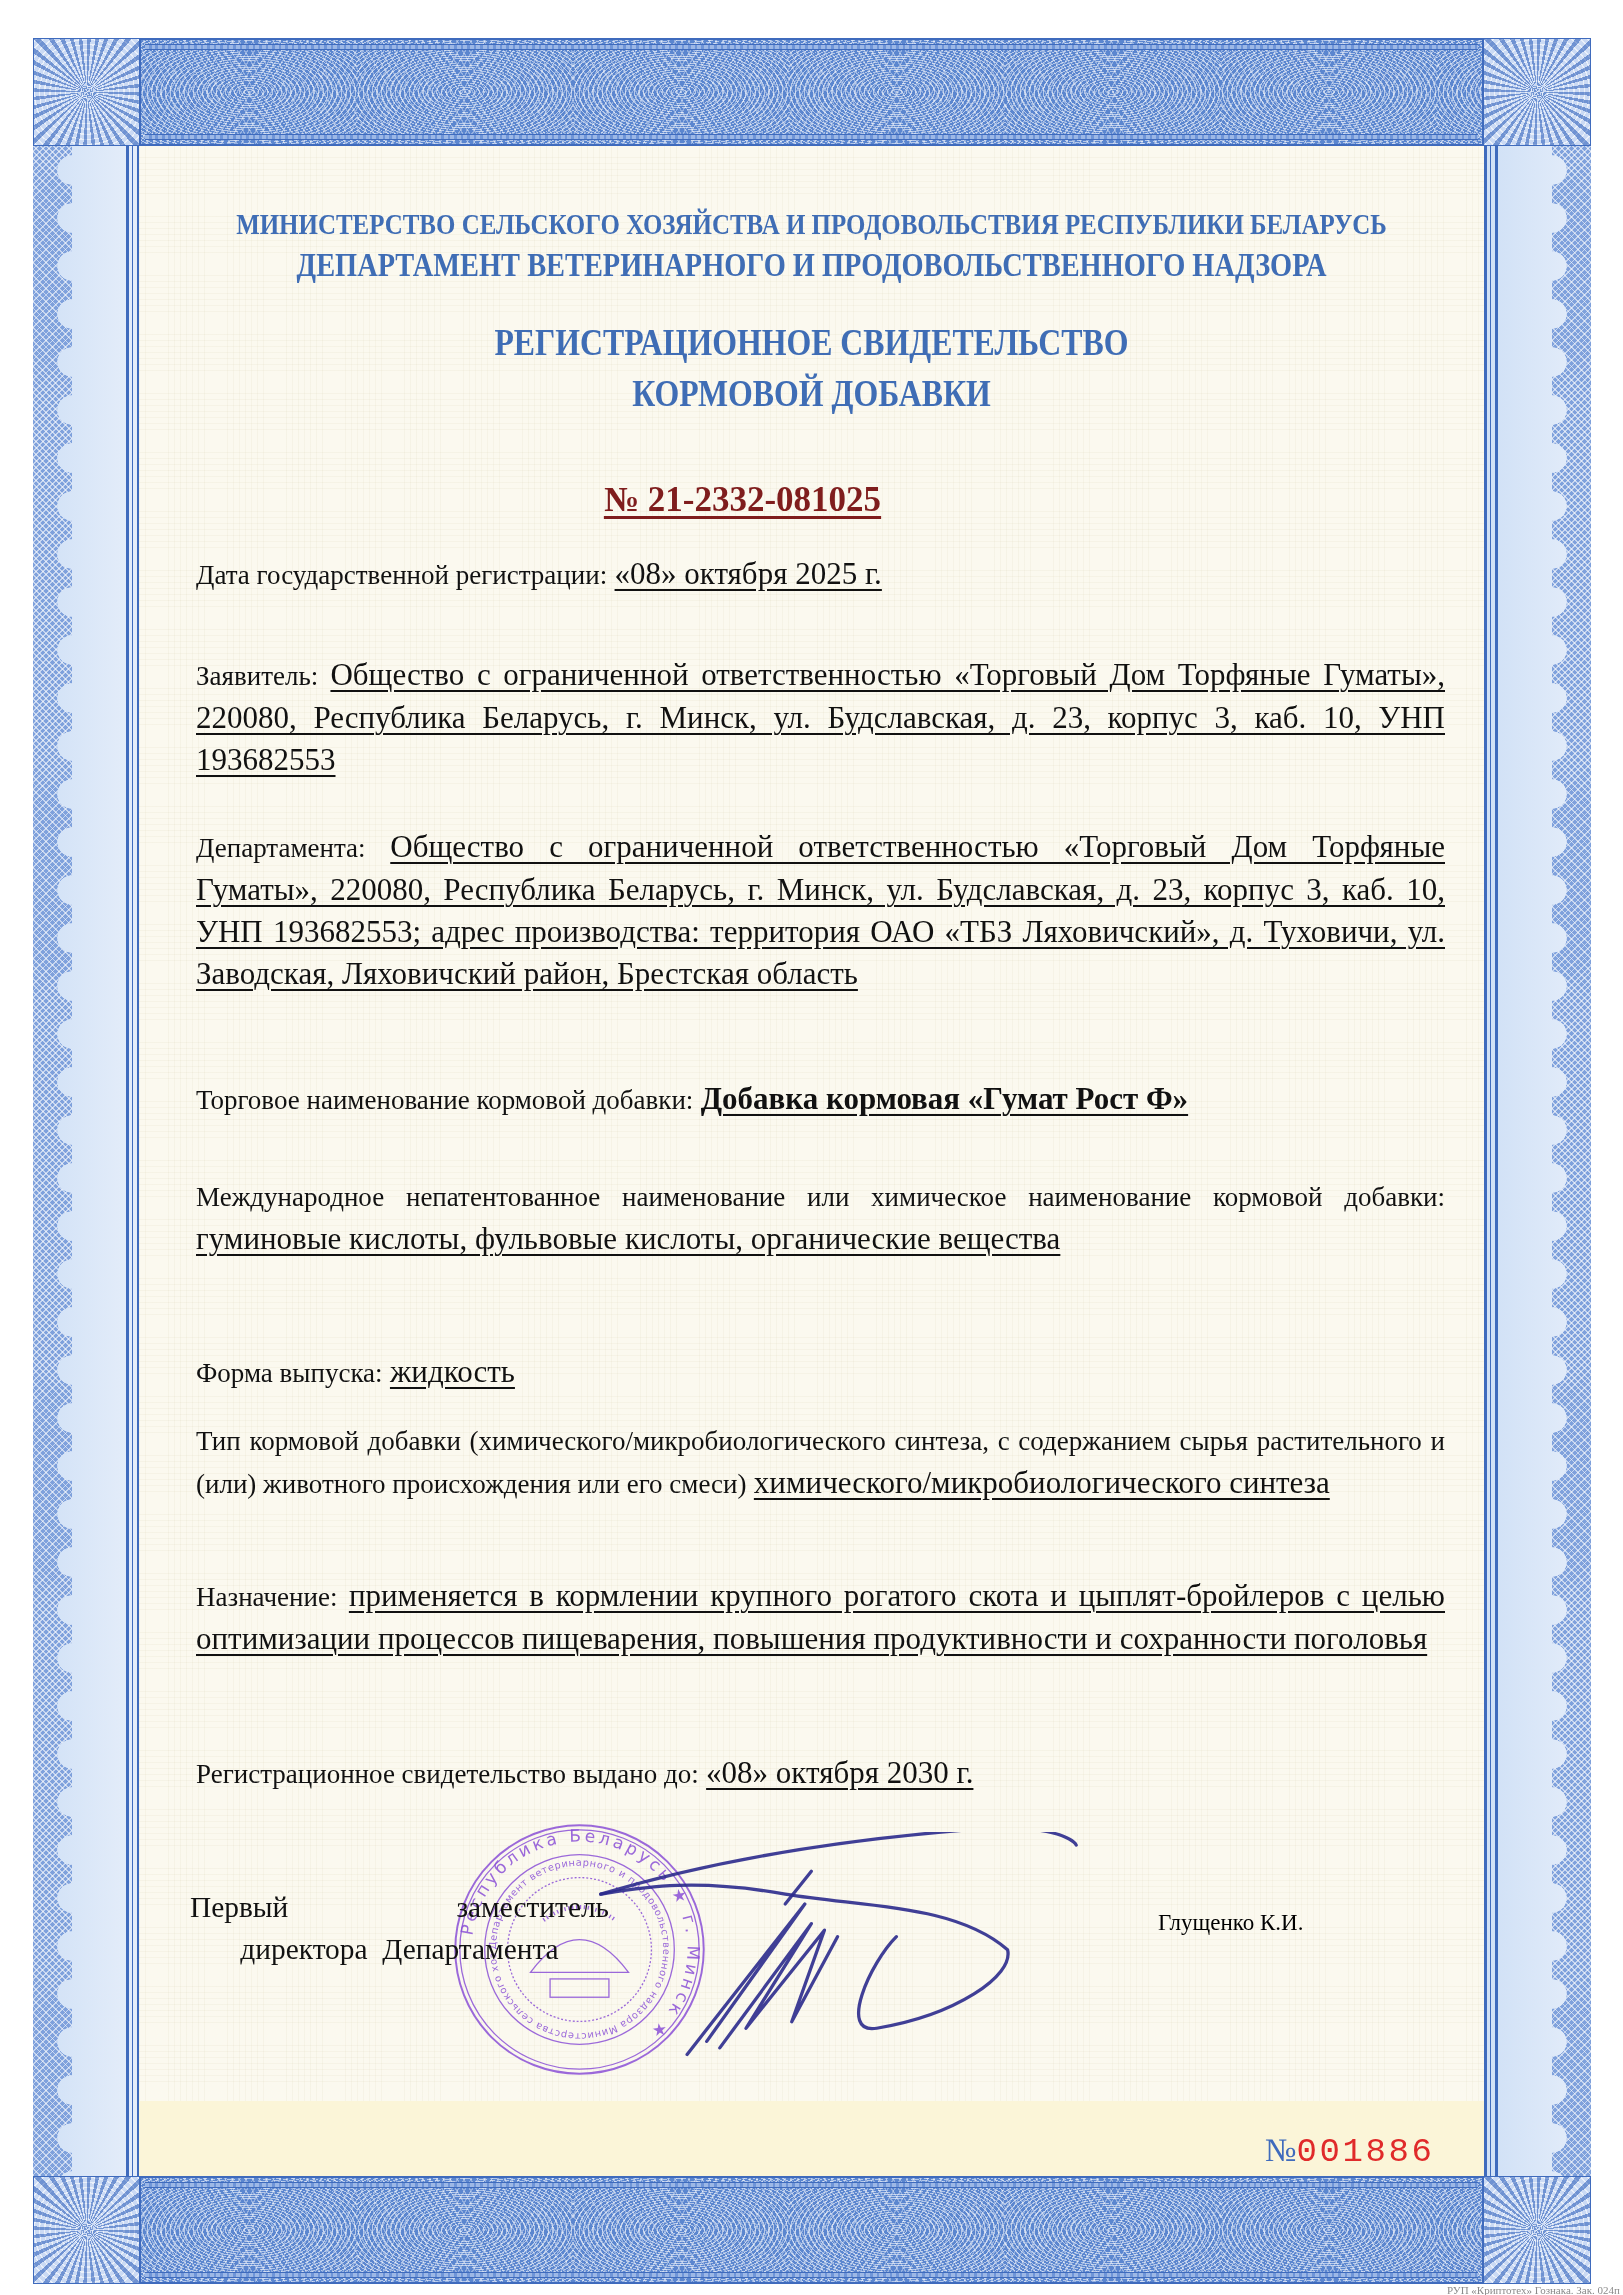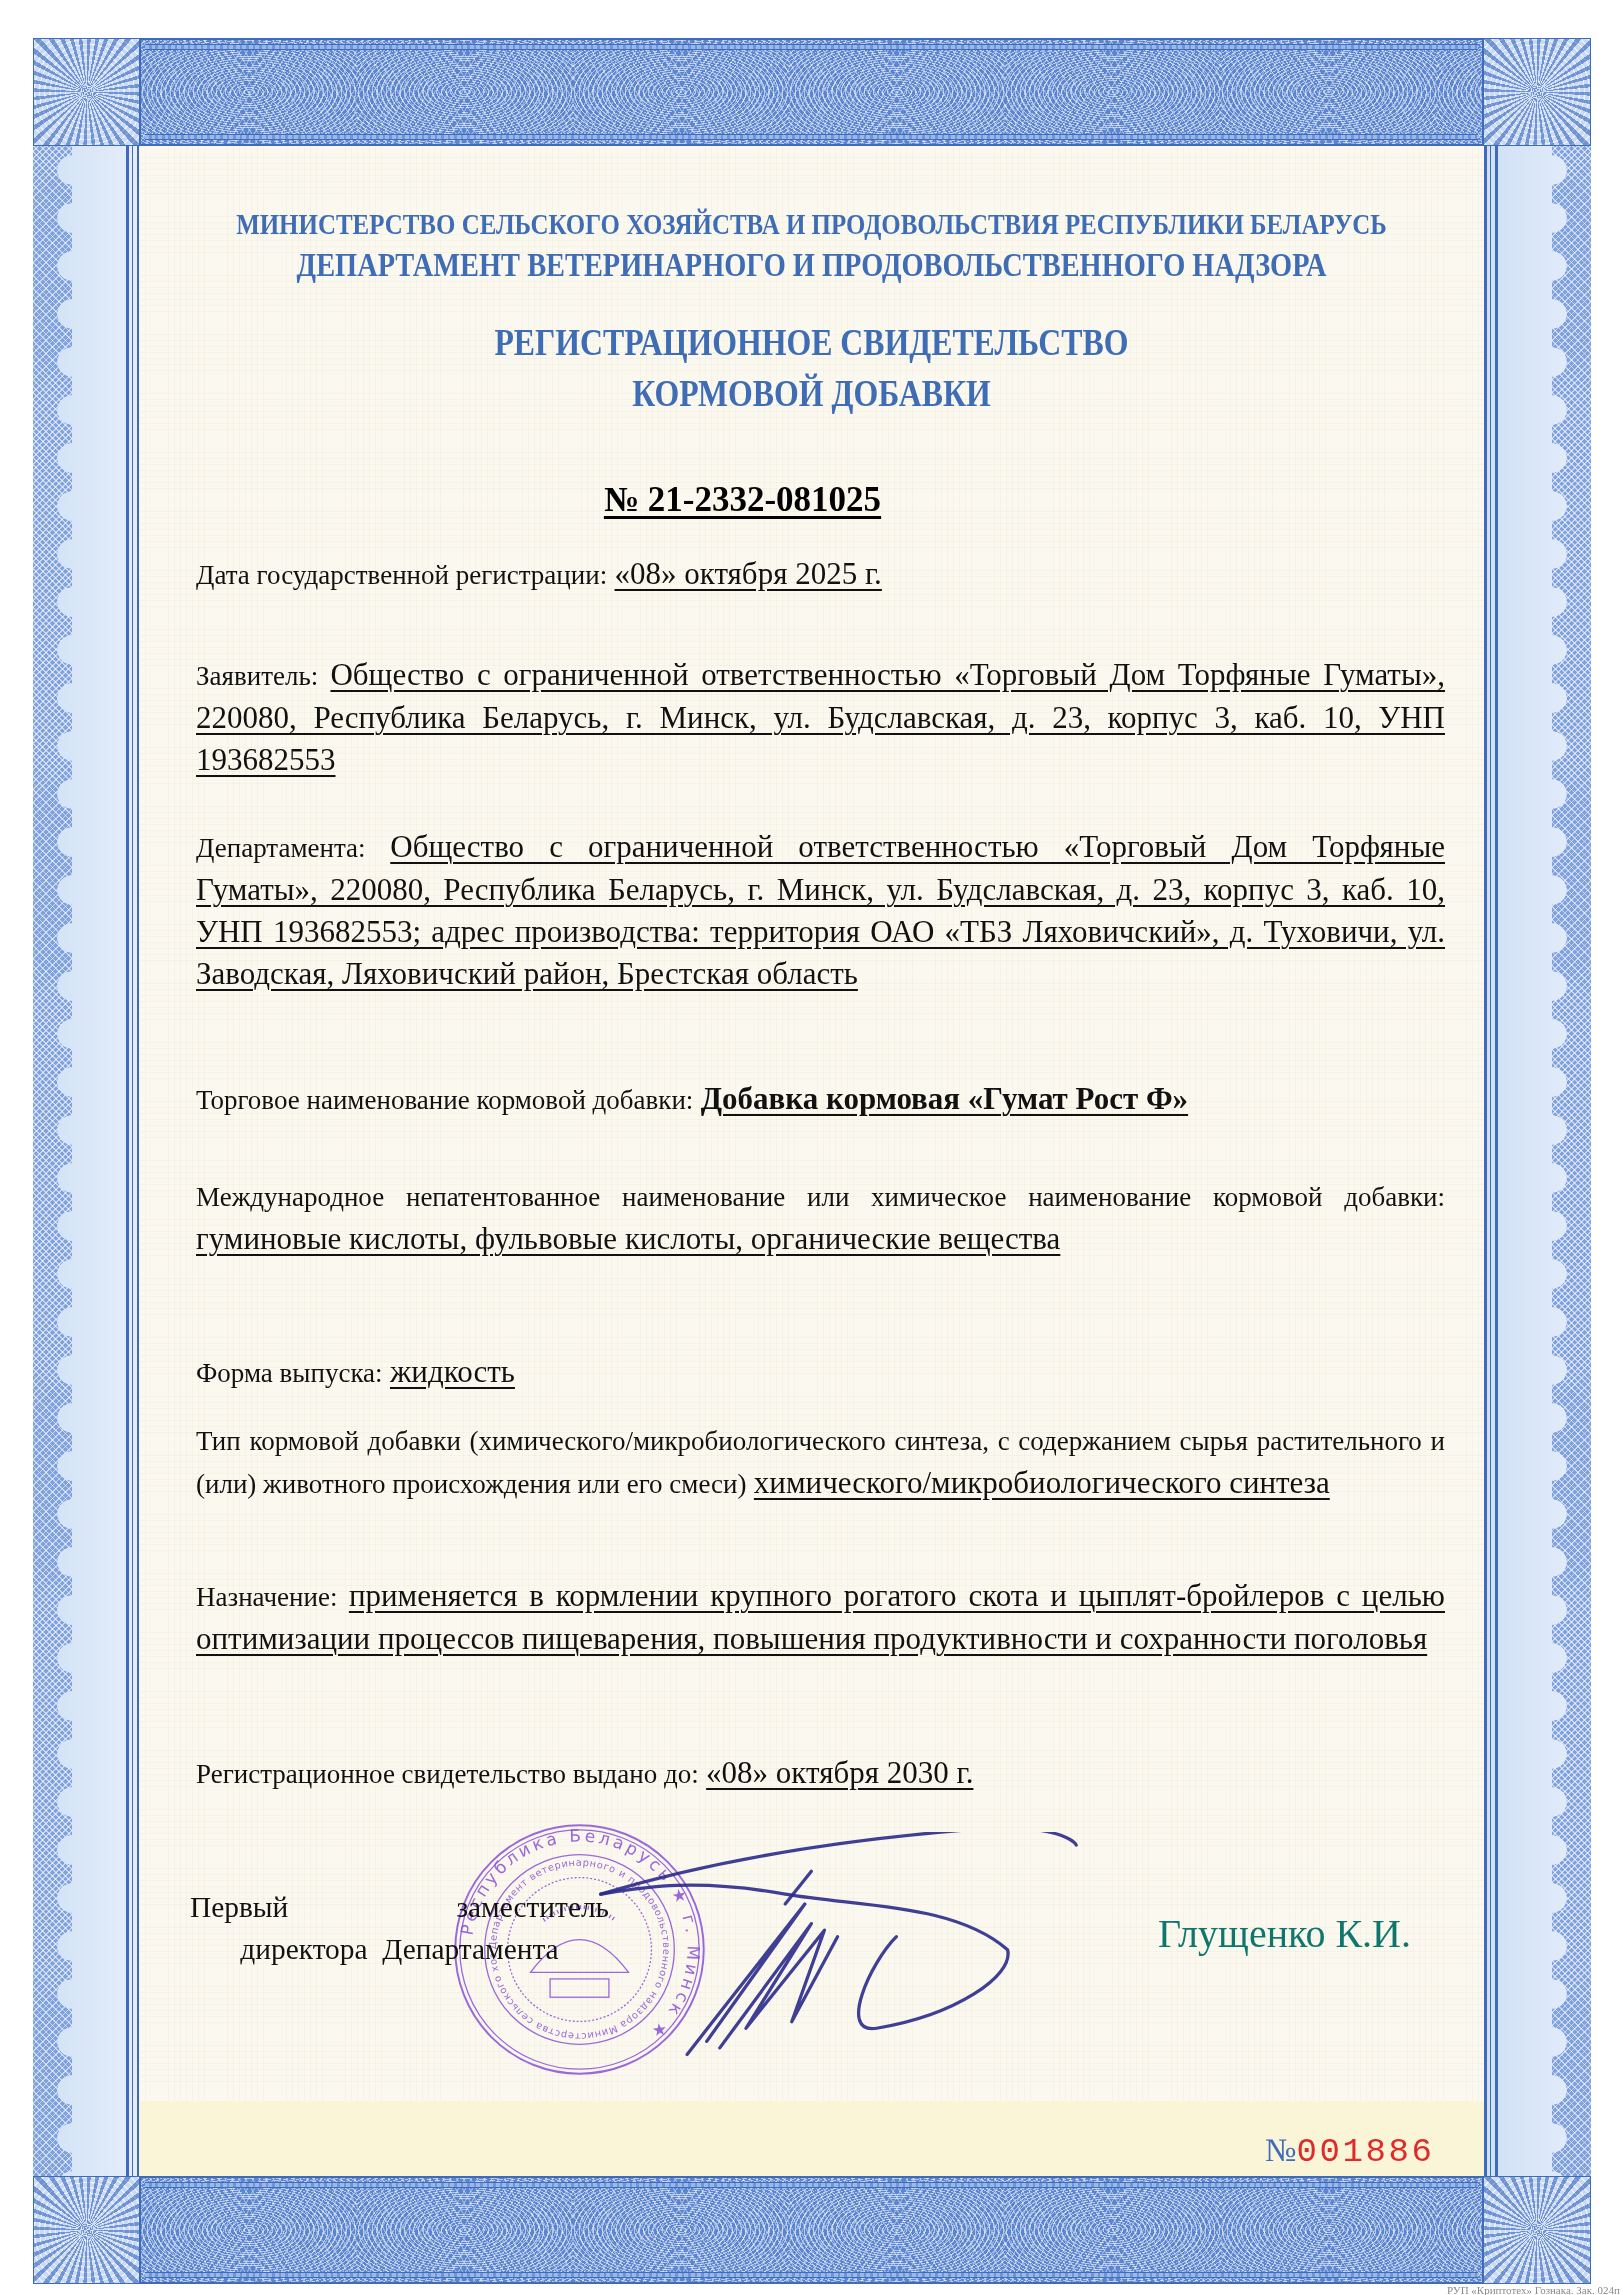--- a/index.html
+++ b/index.html
@@ -86,40 +86,40 @@
     color: #3f6db5; font-family: "Liberation Serif", "DejaVu Serif", serif; font-weight: bold;
     white-space: nowrap;
   }
   .hdr.ministry { top: 208px; font-size: 29px; transform: scaleX(0.86); }
   .hdr.dept { top: 247px; font-size: 33px; transform: scaleX(0.86); }
   .hdr.title1 { top: 321px; font-size: 37px; transform: scaleX(0.86); }
   .hdr.title2 { top: 372px; font-size: 37px; transform: scaleX(0.86); }
 
   .cert-no {
     position: absolute; left: 139px; width: 1207px; top: 480px; text-align: center;
-    font-size: 35px; font-weight: bold; color: #000000;
+    font-size: 35px; font-weight: bold; color: #7f1d1d;
   }
   .cert-no span { text-decoration: underline; text-decoration-thickness: 2.6px; text-underline-offset: 5.2px; }
 
   
   .body {
     position: absolute; left: 190px; width: 1249px; color: #111;
     font-size: 29.4px; line-height: 42px;
   }
   .field { position: absolute; left: 6px; width: 100%; }
   .field.justify { text-align: justify; text-align-last: left; }
   .lbl { font-size: 27px; }
   .val { text-decoration: underline; text-decoration-thickness: 2px; text-underline-offset: 4.6px; font-size: 31px; }
   .val.bold { font-weight: bold; }
 
   
   .sig-title { position: absolute; left: 190px; top: 1886px; font-size: 29.4px; line-height: 42px; color: #111; width: 419px; }
   .sig-title .row { display: flex; justify-content: space-between; gap: 12px; }
   .sig-title .row2 { display: block; }
-  .sig-name { position: absolute; left: 1158px; top: 1910px; font-size: 40px; color: #0f766e; }
+  .sig-name { position: absolute; left: 1158px; top: 1910px; font-size: 23px; color: #000000; }
 
   .stamp { position: absolute; left: 452px; top: 1822px; width: 255px; height: 255px; }
   .signature { position: absolute; left: 589px; top: 1832px; width: 654px; height: 229px; }
 
   .serial {
     position: absolute; left: 1265px; top: 2132px; font-family: "Liberation Mono", "DejaVu Sans Mono", monospace;
     font-size: 34px; color: #e02a2a; letter-spacing: 2.6px;
   }
   .serial .no-sign { color: #3f6bbd; font-family: "Liberation Serif", serif; letter-spacing: 0; font-size: 33px; }
 

